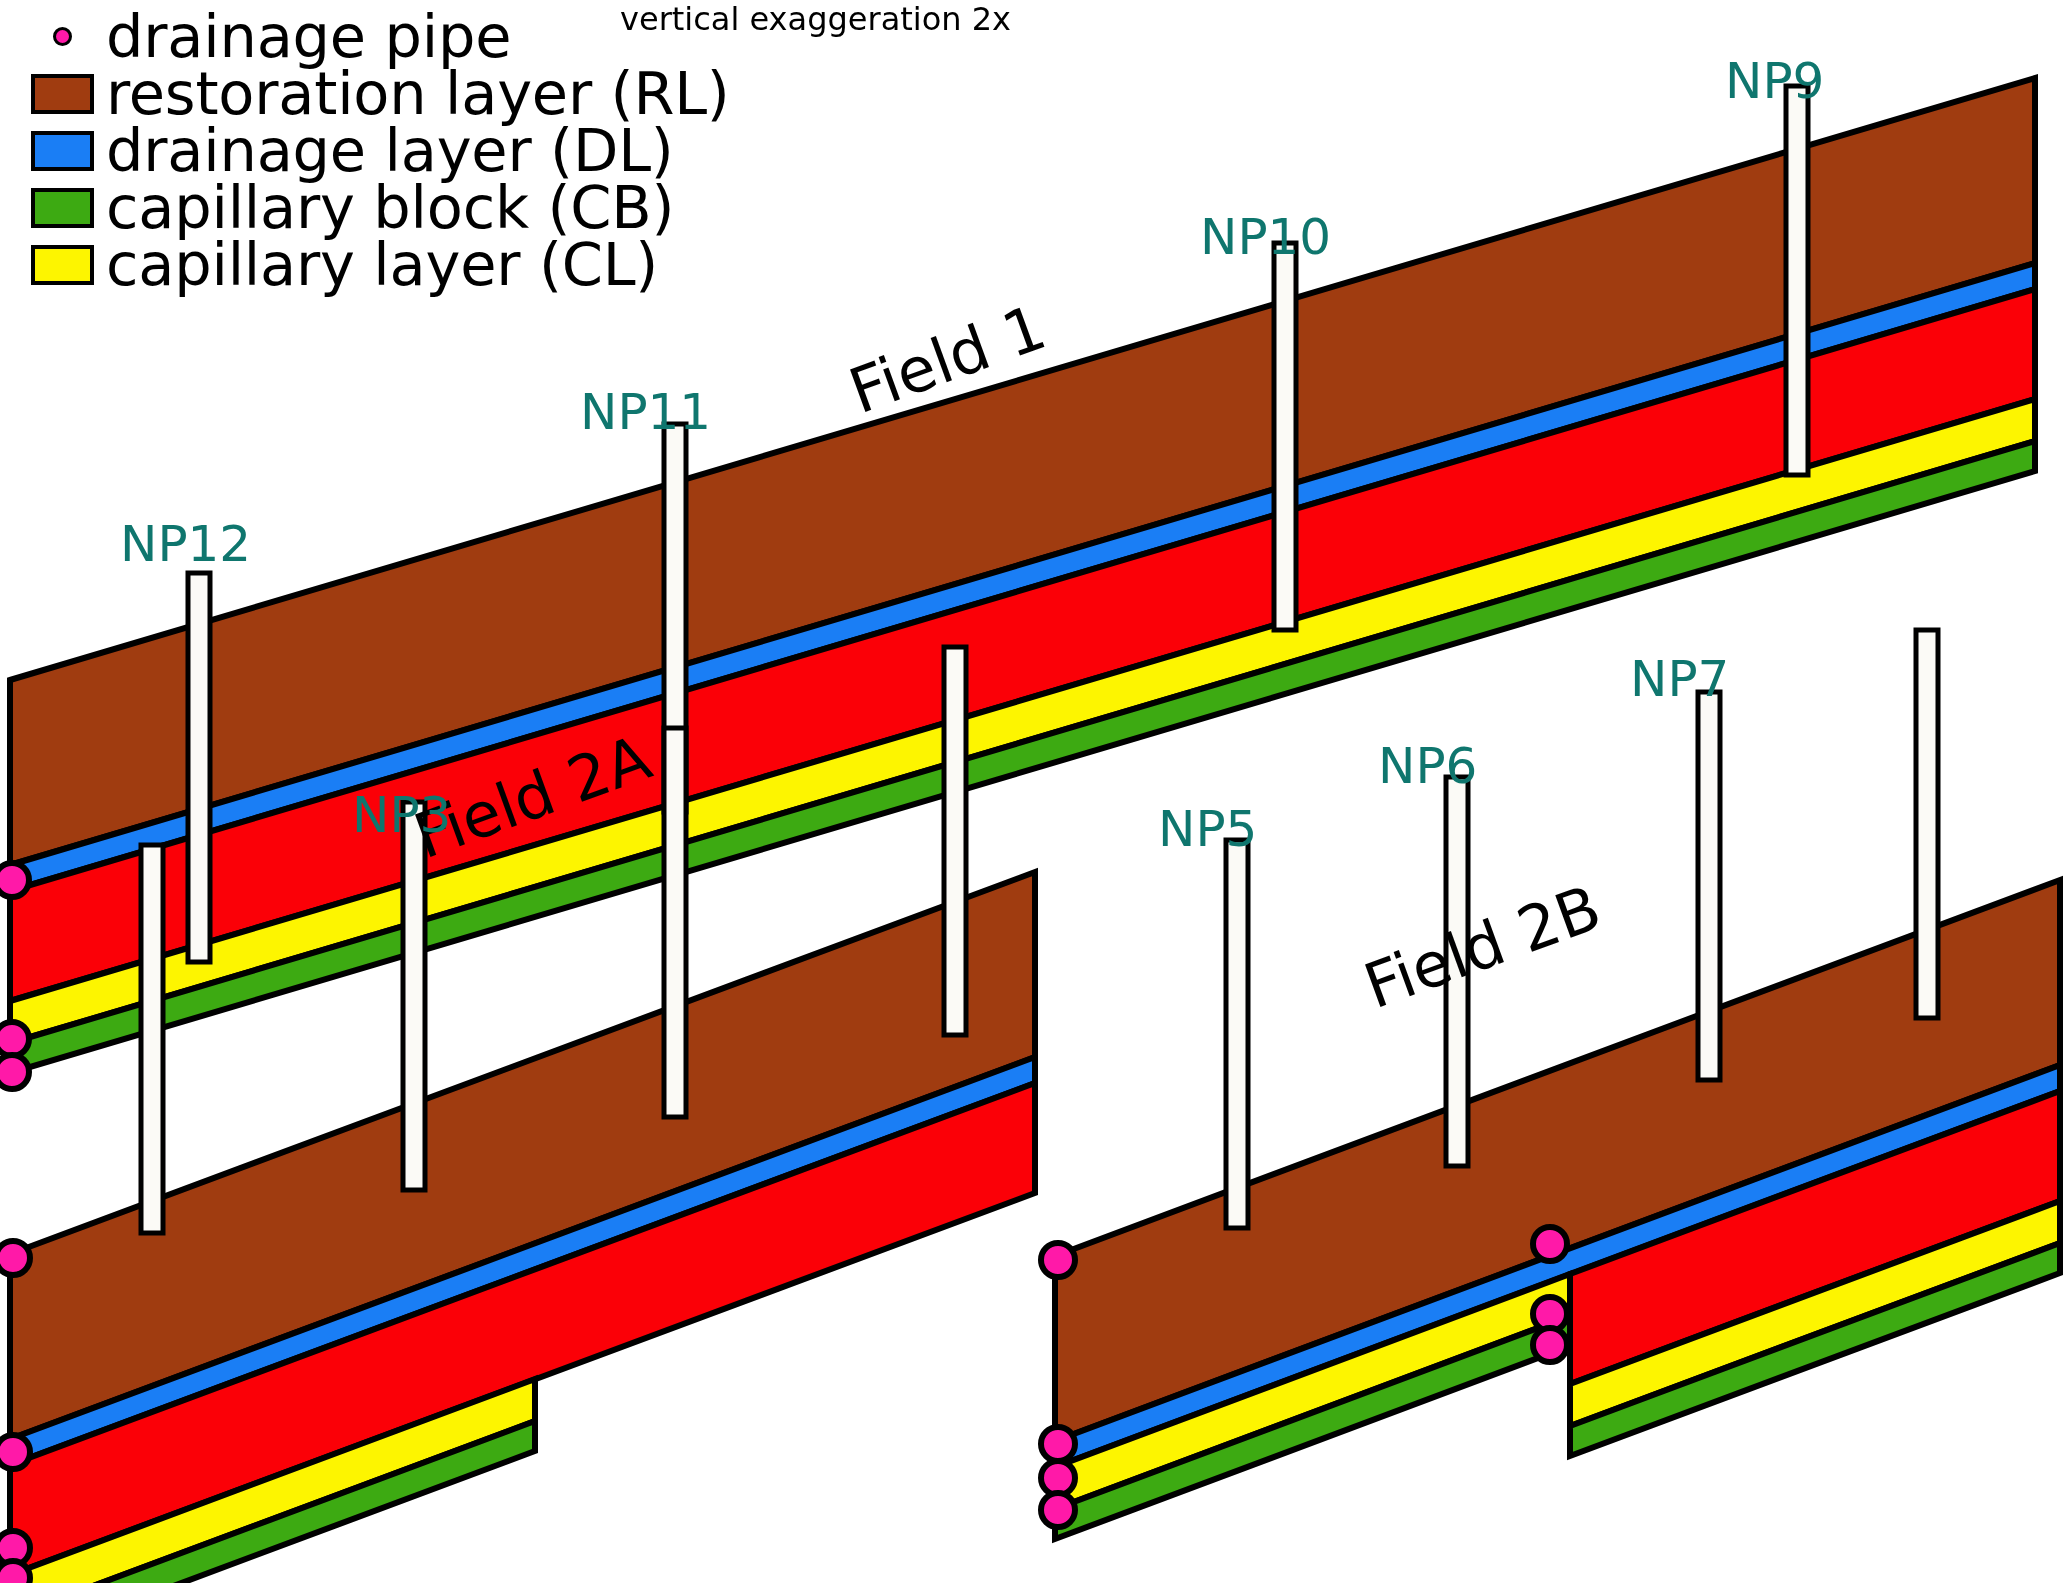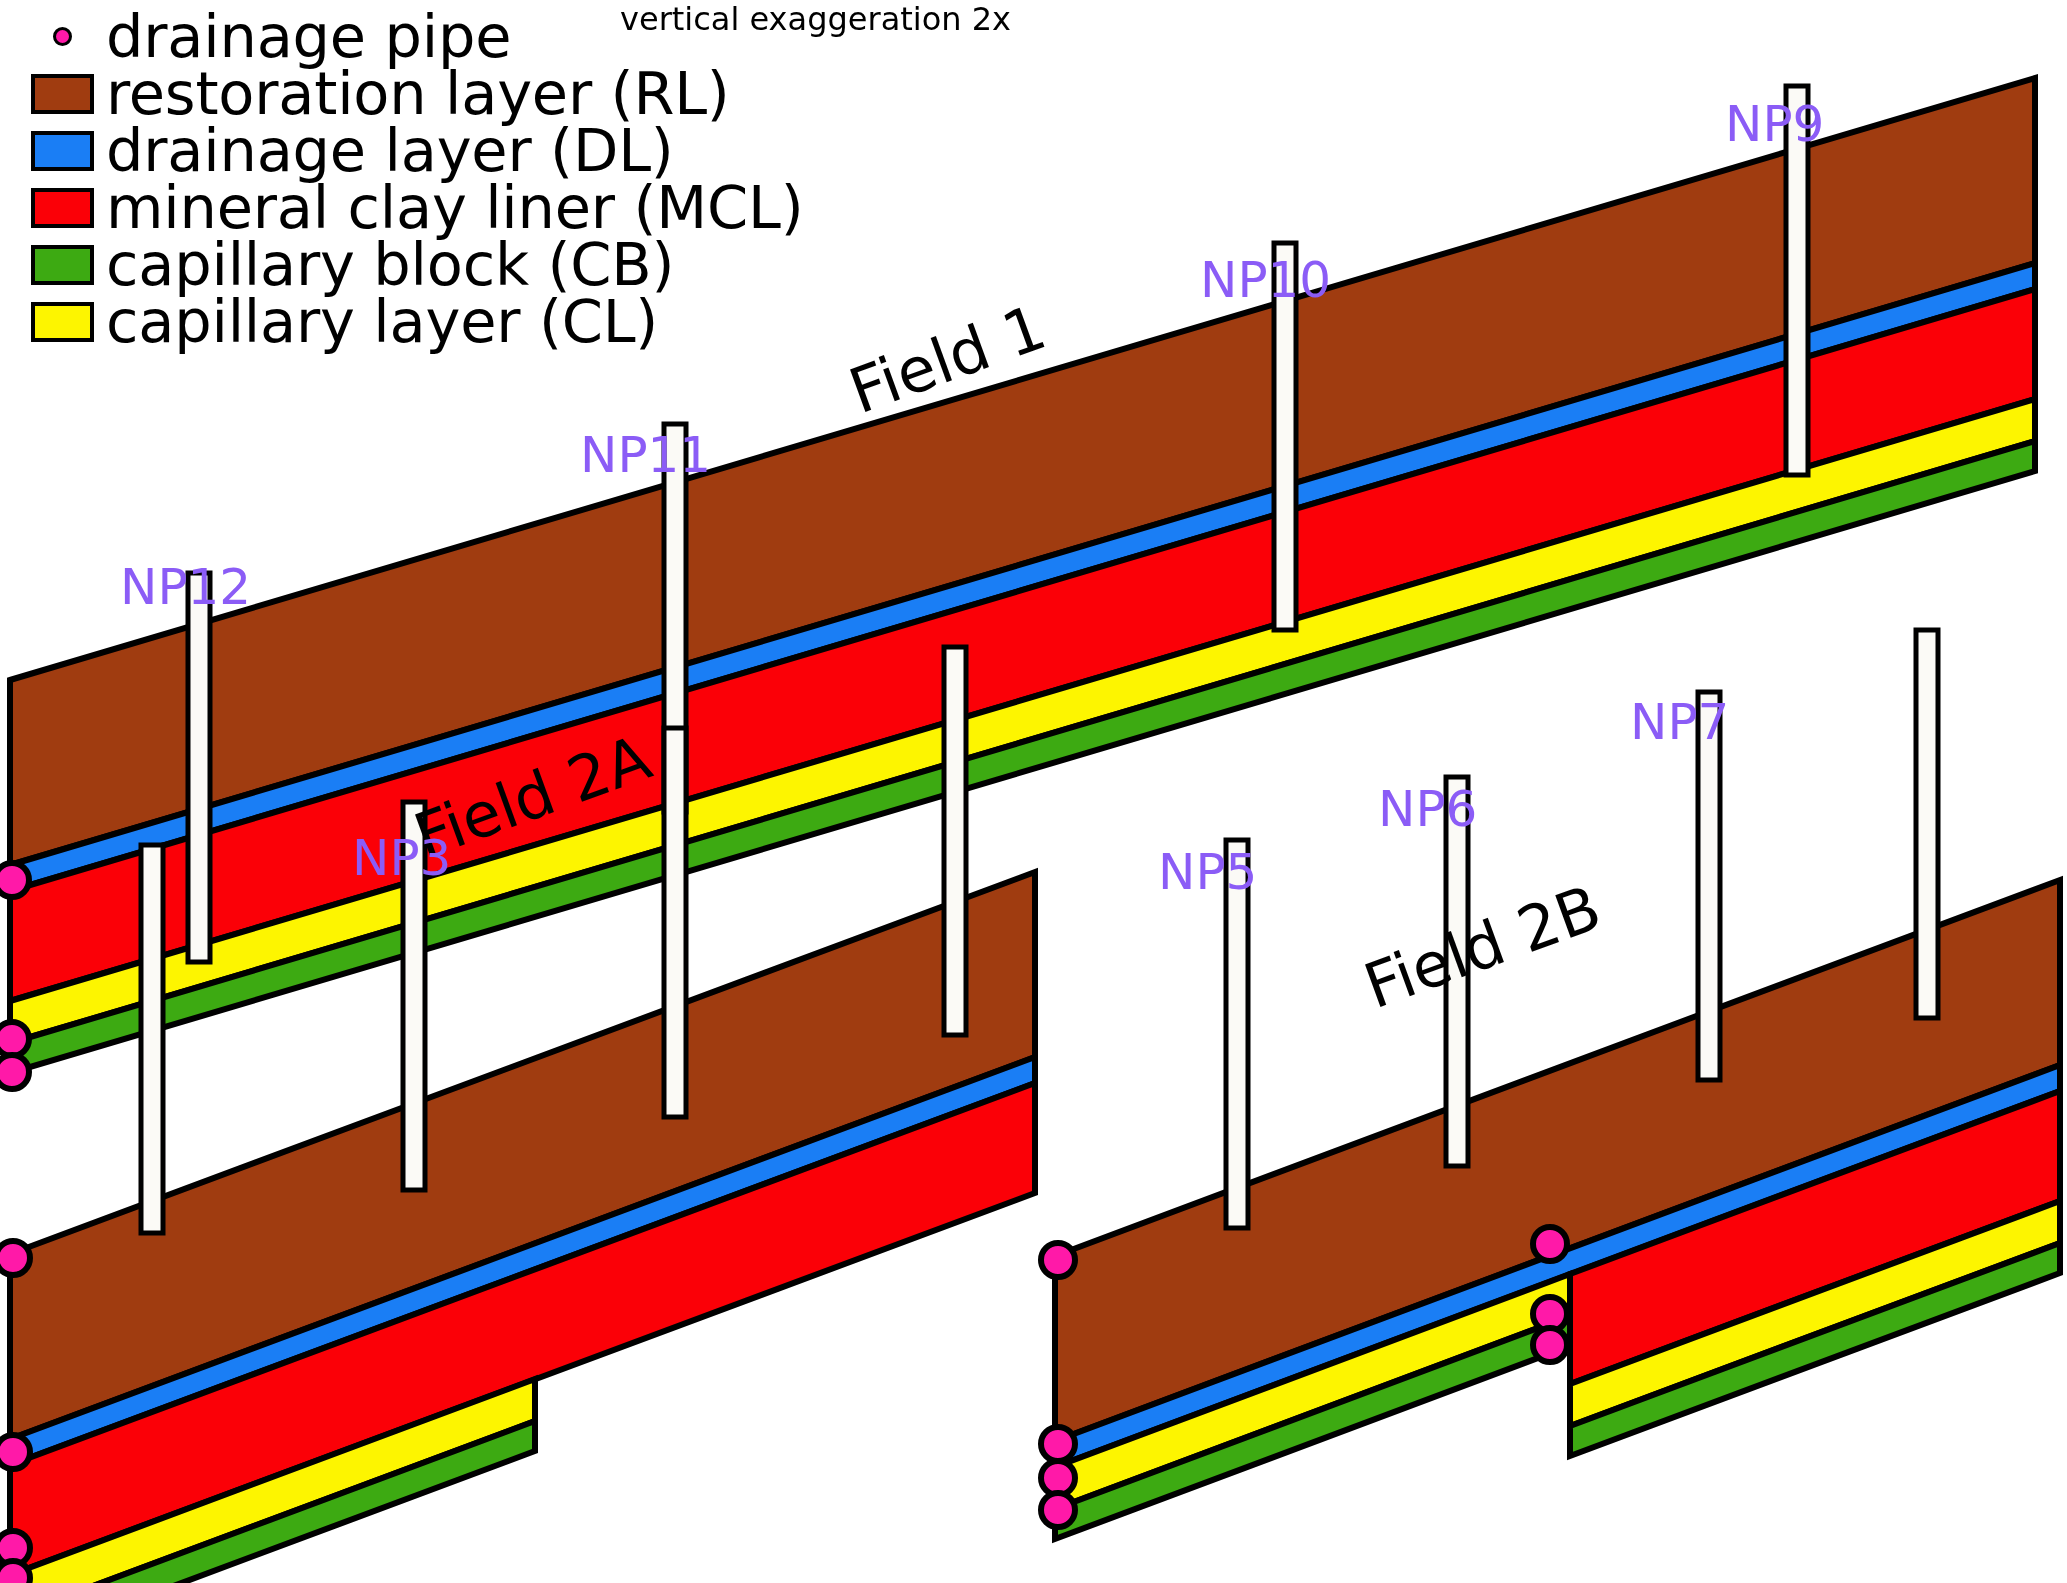--- a/index.html
+++ b/index.html
@@ -67,23 +67,22 @@
     position: absolute;
     left: 620px;
     top: 0px;
     font-size: 32px;
     color: #000;
     white-space: nowrap;
   }
   .np-label {
     position: absolute;
     font-size: 50px;
-    color: #8b5cf6;
-    white-space: nowrap;
-    margin-top: 43px;
+    color: #0f766e;
+    white-space: nowrap;
   }
   .field-label {
     position: absolute;
     font-size: 62px;
     color: #000;
     white-space: nowrap;
     transform-origin: left bottom;
   }
 </style>
 </head>
@@ -209,26 +208,20 @@
       <div class="legend-label">restoration layer (RL)</div>
     </div>
 
     <div class="legend-row">
       <div class="swatch-cell">
         <div class="swatch" style="background:#1a7ef5"></div>
       </div>
       <div class="legend-label">drainage layer (DL)</div>
     </div>
 
-    <div class="legend-row">
-      <div class="swatch-cell">
-        <div class="swatch" style="background:#fb0007"></div>
-      </div>
-      <div class="legend-label">mineral clay liner (MCL)</div>
-    </div>
 
     <div class="legend-row">
       <div class="swatch-cell">
         <div class="swatch" style="background:#3daa12"></div>
       </div>
       <div class="legend-label">capillary block (CB)</div>
     </div>
 
     <div class="legend-row">
       <div class="swatch-cell">

